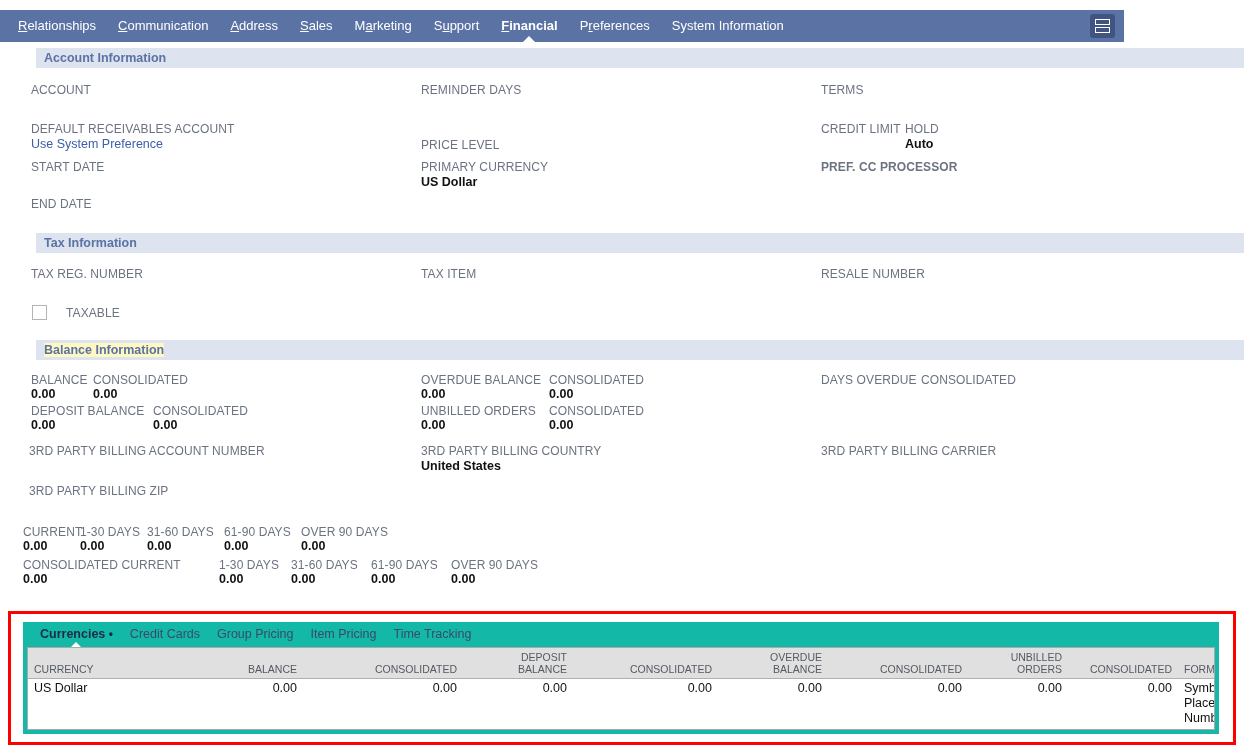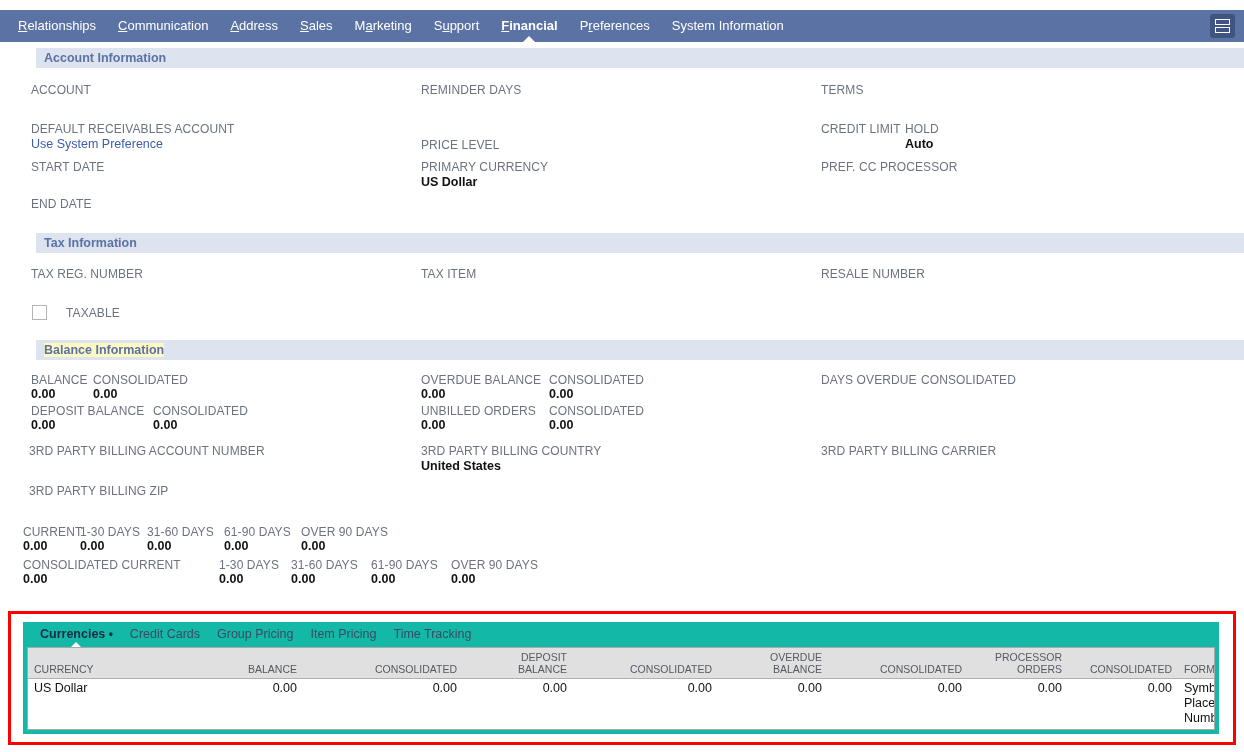--- a/index.html
+++ b/index.html
@@ -12,21 +12,21 @@
 
   #page { position: relative; width: 1244px; height: 752px; background:#fff; }
 
   
   .cutoff-strip { position:absolute; left:0; top:0; width:1244px; height:10px; background:#fff; overflow:hidden; }
   .cutoff-strip .frag { position:absolute; bottom:8px; font-size:11px; color:#5b72a4; white-space:nowrap; font-family:"Liberation Sans",sans-serif; }
   .cutoff-strip .fragg { position:absolute; bottom:8px; font-size:11px; color:#9a9a9a; white-space:nowrap; }
 
   
   .navbar {
-    position:absolute; left:0; top:10px; width:1244px; height:32px;
+    position:absolute; left:0; top:10px; width:1124px; height:32px;
     background:#5b72a4;
     display:flex; align-items:center;
   }
   .nav-item {
     color:#ffffff; font-size:13px; padding:0 0; margin-right:22px;
     white-space:nowrap; position:relative; line-height:32px;
     cursor:pointer;
   }
   .nav-item:first-child { margin-left:18px; }
   .nav-item .acc { text-decoration: underline; }
@@ -180,21 +180,21 @@
         </div>
       </div>
 
       <div class="fld" style="left:31px; top:88px;">
         <div class="lbl">START DATE</div>
       </div>
       <div class="fld" style="left:421px; top:88px;">
         <div class="lbl">PRIMARY CURRENCY</div>
         <div class="val">US Dollar</div>
       </div>
-      <div class="fld" style="left:821px; top:88px;">
+      <div class="fld" style="left:821px; top:88px;font-weight:bold;">
         <div class="lbl">PREF. CC PROCESSOR</div>
       </div>
 
       <div class="fld" style="left:31px; top:125px;">
         <div class="lbl">END DATE</div>
       </div>
     </div>
 
     <div class="section-header" style="position:absolute; top:191px; left:18px; width:1208px;">
       <span>Tax Information</span>
@@ -386,21 +386,21 @@
                 <span>DEPOSIT</span><br>
                 <span>BALANCE</span>
               </th>
               <th>CONSOLIDATED</th>
               <th>
                 <span>OVERDUE</span><br>
                 <span>BALANCE</span>
               </th>
               <th>CONSOLIDATED</th>
               <th>
-                <span>PROCESSOR</span><br>
+                <span>UNBILLED</span><br>
                 <span>ORDERS</span>
               </th>
               <th>CONSOLIDATED</th>
               <th class="left">FORMAT</th>
             </tr>
           </thead>
           <tbody>
             <tr>
               <td class="left">US Dollar</td>
               <td>0.00</td>

